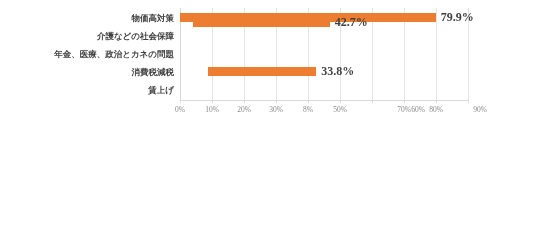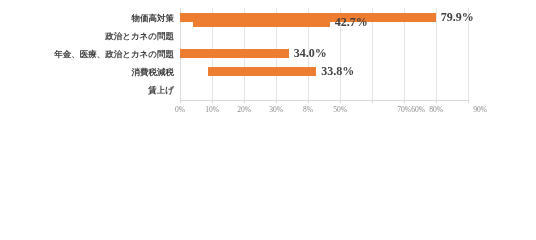--- a/index.html
+++ b/index.html
@@ -129,21 +129,21 @@
     line-height: 11px;
   }
 </style>
 </head>
 <body>
 
 <div id="chart-root">
 
   <div class="cat-labels">
     <div class="cat-label cat-0">物価高対策</div>
-    <div class="cat-label cat-1">政治とカネの問題</div>
+    <div class="cat-label cat-1">介護などの社会保障</div>
     <div class="cat-label cat-2">年金、医療、政治とカネの問題</div>
     <div class="cat-label cat-3">消費税減税</div>
     <div class="cat-label cat-4">賃上げ</div>
   </div>
 
   <div class="plot-area">
     <div class="gridlines">
         <div class="gridline axis-zero" style="left: 0px;"></div>
         <div class="gridline" style="left: 32px;"></div>
         <div class="gridline" style="left: 64px;"></div>
@@ -156,24 +156,20 @@
         <div class="gridline" style="left: 288px;"></div>
       </div>
     <div class="rows">
       <div class="row row-0">
         <div class="bar" style="width: 255.68px; background: rgb(237, 125, 49);"></div>
         <div class="value-label" style="left: 260.68px;">79.9%</div>
       </div>
       <div class="row row-1">
         <div class="bar" style="width: 136.64px; background: rgb(237, 125, 49);"></div>
         <div class="value-label" style="left: 141.64px;">42.7%</div>
-      </div>
-      <div class="row row-2">
-        <div class="bar" style="width: 108.8px; background: rgb(237, 125, 49);"></div>
-        <div class="value-label" style="left: 113.8px;">34.0%</div>
       </div>
       <div class="row row-3">
         <div class="bar" style="width: 108.16px; background: rgb(237, 125, 49);"></div>
         <div class="value-label" style="left: 113.16px;">33.8%</div>
       </div>
     </div>
   </div>
 
   <div class="x-axis-line"></div>
   <div id="x-axis">

